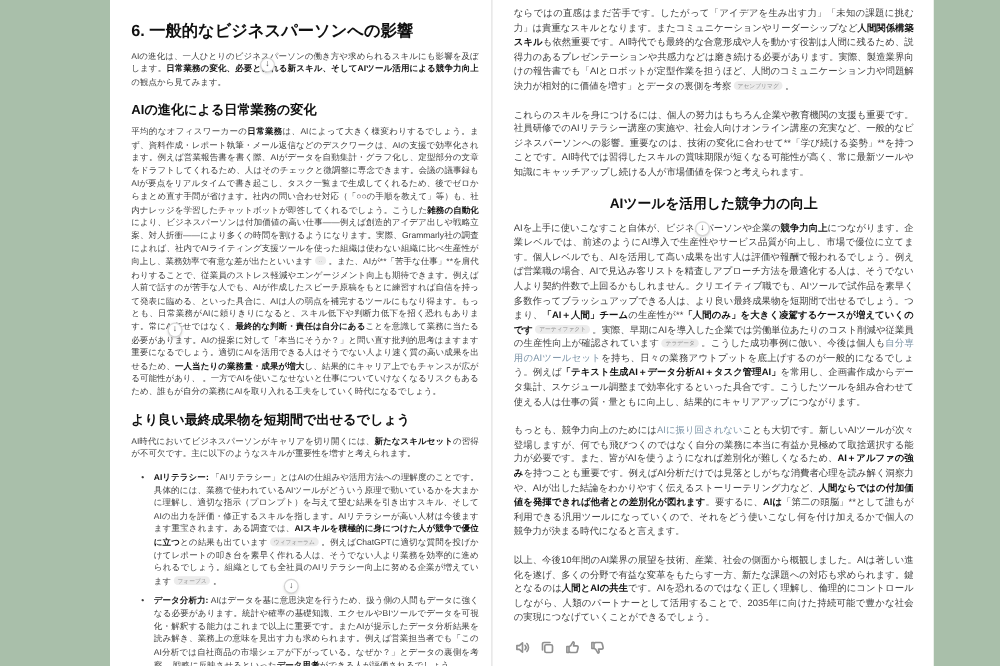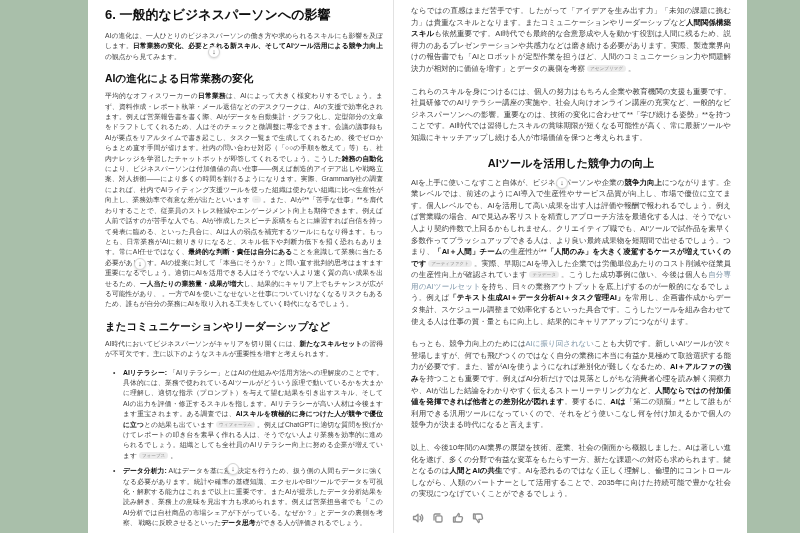--- a/index.html
+++ b/index.html
@@ -1,21 +1,21 @@
 <!DOCTYPE html>
 <html><head>
 <meta charset="utf-8">
 <style>
   * { margin:0; padding:0; box-sizing:border-box; }
   html,body { width:800px; height:533px; overflow:hidden; }
   body { background:#a9bfaa; font-family:"Liberation Sans", sans-serif; }
   .panel { position:absolute; left:88px; top:0; width:659px; height:533px; background:#ffffff; }
   .seam { position:absolute; left:305px; top:0; width:1px; height:533px; background:#e2e2e2; }
   .col { position:absolute; top:0; height:533px; overflow:hidden; color:#3d3d3d; }
-  .col-left  { left:17px;  width:278px; font-size:6.8px;  line-height:10.4px; padding-top:7px; }
+  .col-left  { left:17px;  width:278px; font-size:6.8px;  line-height:10.4px; padding-top:17px; }
   .col-right { left:323px; width:320px; font-size:7.5px; line-height:11.6px; padding-top:5px; }
   h2.title { font-size:13px; line-height:16px; color:#101010; margin:0 0 8px 0; font-weight:bold; }
   .h3 { font-weight:bold; color:#101010; margin:10px 0 6px 0; }
   .col-left .h3  { font-size:10.5px; line-height:13px; }
   .col-right .h3 { font-size:11px;  line-height:14px; margin:12px 0 7px 0;text-align:center; }
   .p  { margin:0 0 8px 0; text-align:justify; }
   .col-right .p { margin:0 0 11px 0; }
   .li { margin:0 0 5px 7px; padding-left:11px; position:relative; text-align:justify; }
   .li .marker { position:absolute; left:1px; top:0; color:#3d3d3d; }
   .b  { font-weight:bold; color:#141414; }
@@ -34,21 +34,21 @@
 <body>
 
 <div class="panel">
 
   <div class="col col-left">
     <h2 class="title">6. 一般的なビジネスパーソンへの影響</h2>
     <div>
         <div class="p"><span>AIの進化は、一人ひとりのビジネスパーソンの働き方や求められるスキルにも影響を及ぼします。</span><span class="b">日常業務の変化、必要とされる新スキル、そしてAIツール活用による競争力向上</span><span>の観点から見てみます。</span></div>
         <div class="h3">AIの進化による日常業務の変化</div>
         <div class="p"><span>平均的なオフィスワーカーの</span><span class="b">日常業務</span><span>は、AIによって大きく様変わりするでしょう。まず、資料作成・レポート執筆・メール返信などのデスクワークは、AIの支援で効率化されます。例えば営業報告書を書く際、AIがデータを自動集計・グラフ化し、定型部分の文章をドラフトしてくれるため、人はそのチェックと微調整に専念できます。会議の議事録もAIが要点をリアルタイムで書き起こし、タスク一覧まで生成してくれるため、後でゼロからまとめ直す手間が省けます。社内の問い合わせ対応（「○○の手順を教えて」等）も、社内ナレッジを学習したチャットボットが即答してくれるでしょう。こうした</span><span class="b">雑務の自動化</span><span>により、ビジネスパーソンは付加価値の高い仕事——例えば創造的アイデア出しや戦略立案、対人折衝——により多くの時間を割けるようになります。実際、Grammarly社の調査によれば、社内でAIライティング支援ツールを使った組織は使わない組織に比べ生産性が向上し、業務効率で有意な差が出たといいます</span><span class="pill">··</span><span>。また、AIが**「苦手な仕事」**を肩代わりすることで、従業員のストレス軽減やエンゲージメント向上も期待できます。例えば人前で話すのが苦手な人でも、AIが作成したスピーチ原稿をもとに練習すれば自信を持って発表に臨める、といった具合に、AIは人の弱点を補完するツールにもなり得ます。もっとも、日常業務がAIに頼りきりになると、スキル低下や判断力低下を招く恐れもあります。常にAI任せではなく、</span><span class="b">最終的な判断・責任は自分にある</span><span>ことを意識して業務に当たる必要があります。AIの提案に対して「本当にそうか？」と問い直す批判的思考はますます重要になるでしょう。適切にAIを活用できる人はそうでない人より速く質の高い成果を出せるため、</span><span class="b">一人当たりの業務量・成果が増大</span><span>し、結果的にキャリア上でもチャンスが広がる可能性があり、 。一方でAIを使いこなせないと仕事についていけなくなるリスクもあるため、誰もが自分の業務にAIを取り入れる工夫をしていく時代になるでしょう。</span></div>
-        <div class="h3">またコミュニケーションやリーダーシップなど</div>
+        <div class="h3">より良い最終成果物を短期間で出せるでしょう</div>
         <div class="p"><span>AI時代においてビジネスパーソンがキャリアを切り開くには、</span><span class="b">新たなスキルセット</span><span>の習得が不可欠です。主に以下のようなスキルが重要性を増すと考えられます。</span></div>
         <div class="li"><span class="marker">•</span><span class="b">AIリテラシー:</span><span> 「AIリテラシー」とはAIの仕組みや活用方法への理解度のことです。具体的には、業務で使われているAIツールがどういう原理で動いているかを大まかに理解し、適切な指示（プロンプト）を与えて望む結果を引き出すスキル、そしてAIの出力を評価・修正するスキルを指します。AIリテラシーが高い人材は今後ますます重宝されます。ある調査では、</span><span class="b">AIスキルを積極的に身につけた人が競争で優位に立つ</span><span>との結果も出ています</span><span class="pill">ウィフォーラム</span><span>。例えばChatGPTに適切な質問を投げかけてレポートの叩き台を素早く作れる人は、そうでない人より業務を効率的に進められるでしょう。組織としても全社員のAIリテラシー向上に努める企業が増えています</span><span class="pill">フォーブス</span><span>。</span></div>
         <div class="li"><span class="marker">•</span><span class="b">データ分析力:</span><span> AIはデータを基に意思決定を行うため、扱う側の人間もデータに強くなる必要があります。統計や確率の基礎知識、エクセルやBIツールでデータを可視化・解釈する能力はこれまで以上に重要です。またAIが提示したデータ分析結果を読み解き、業務上の意味を見出す力も求められます。例えば営業担当者でも「このAI分析では自社商品の市場シェアが下がっている。なぜか？」とデータの裏側を考察、 戦略に反映させるといった</span><span class="b">データ思考</span><span>ができる人が評価されるでしょう。</span></div>
       </div>
   </div>
 
   <div class="seam"></div>
 
   <div class="col col-right">
     <div>

